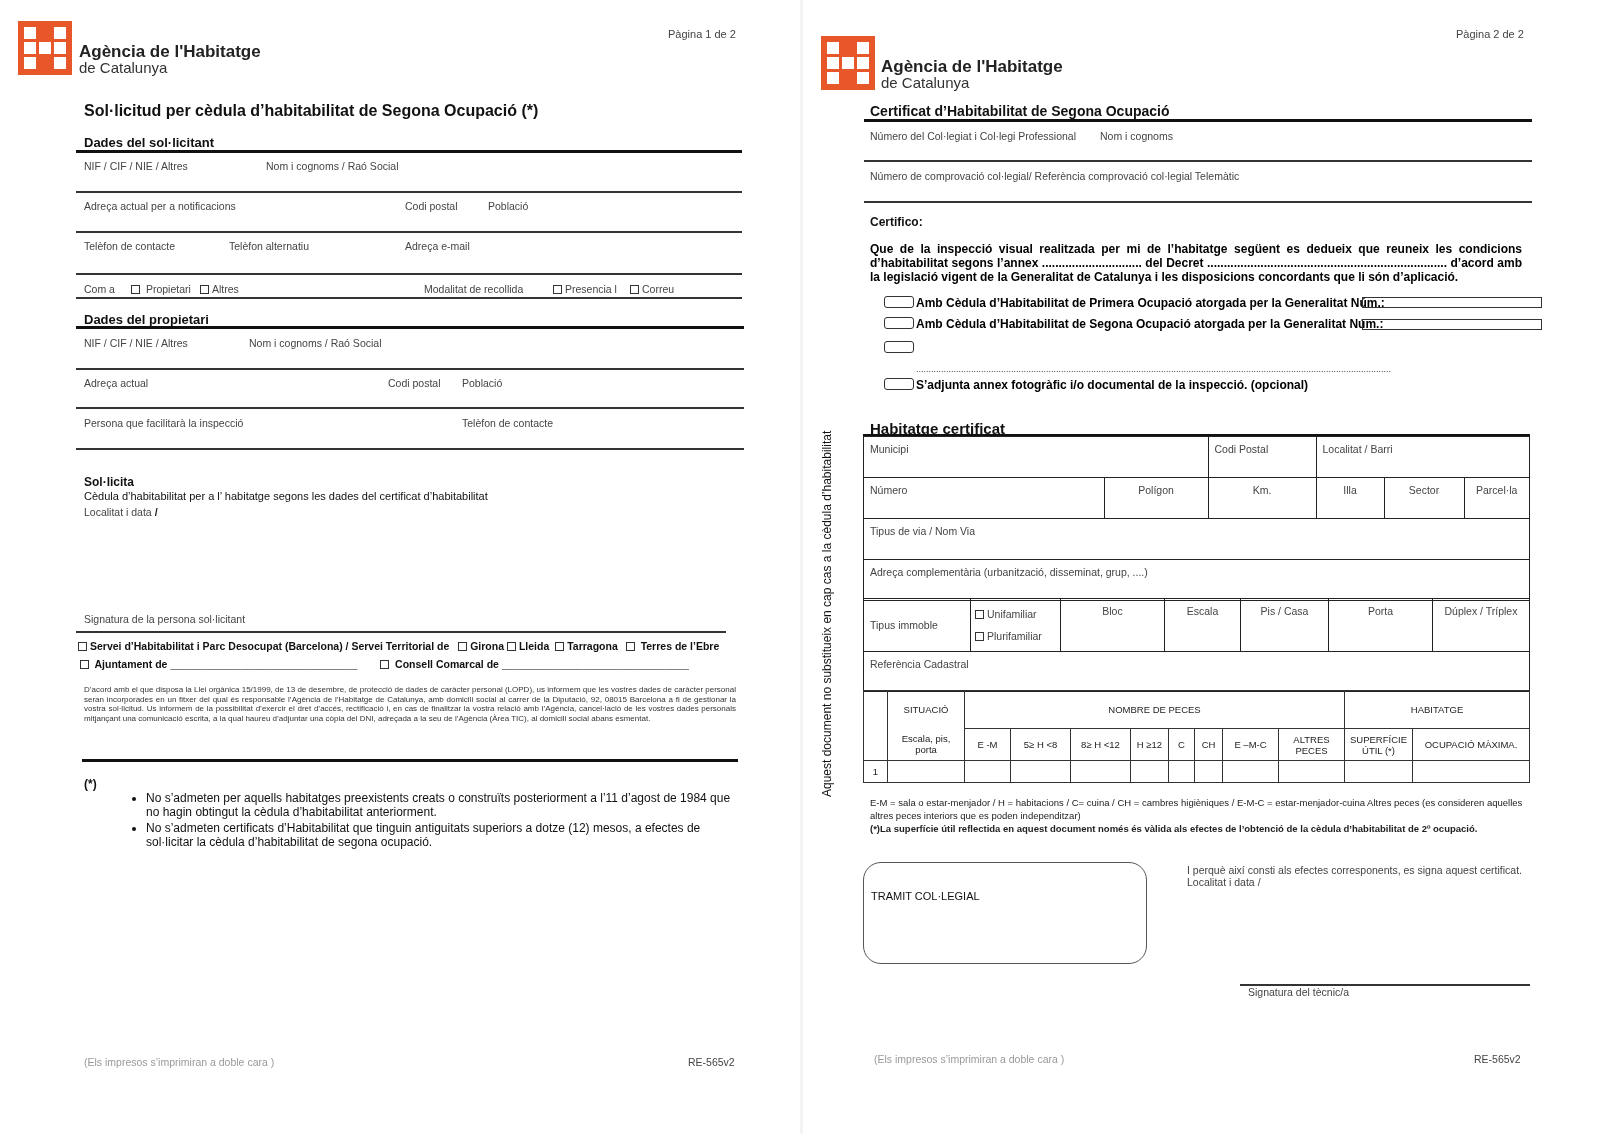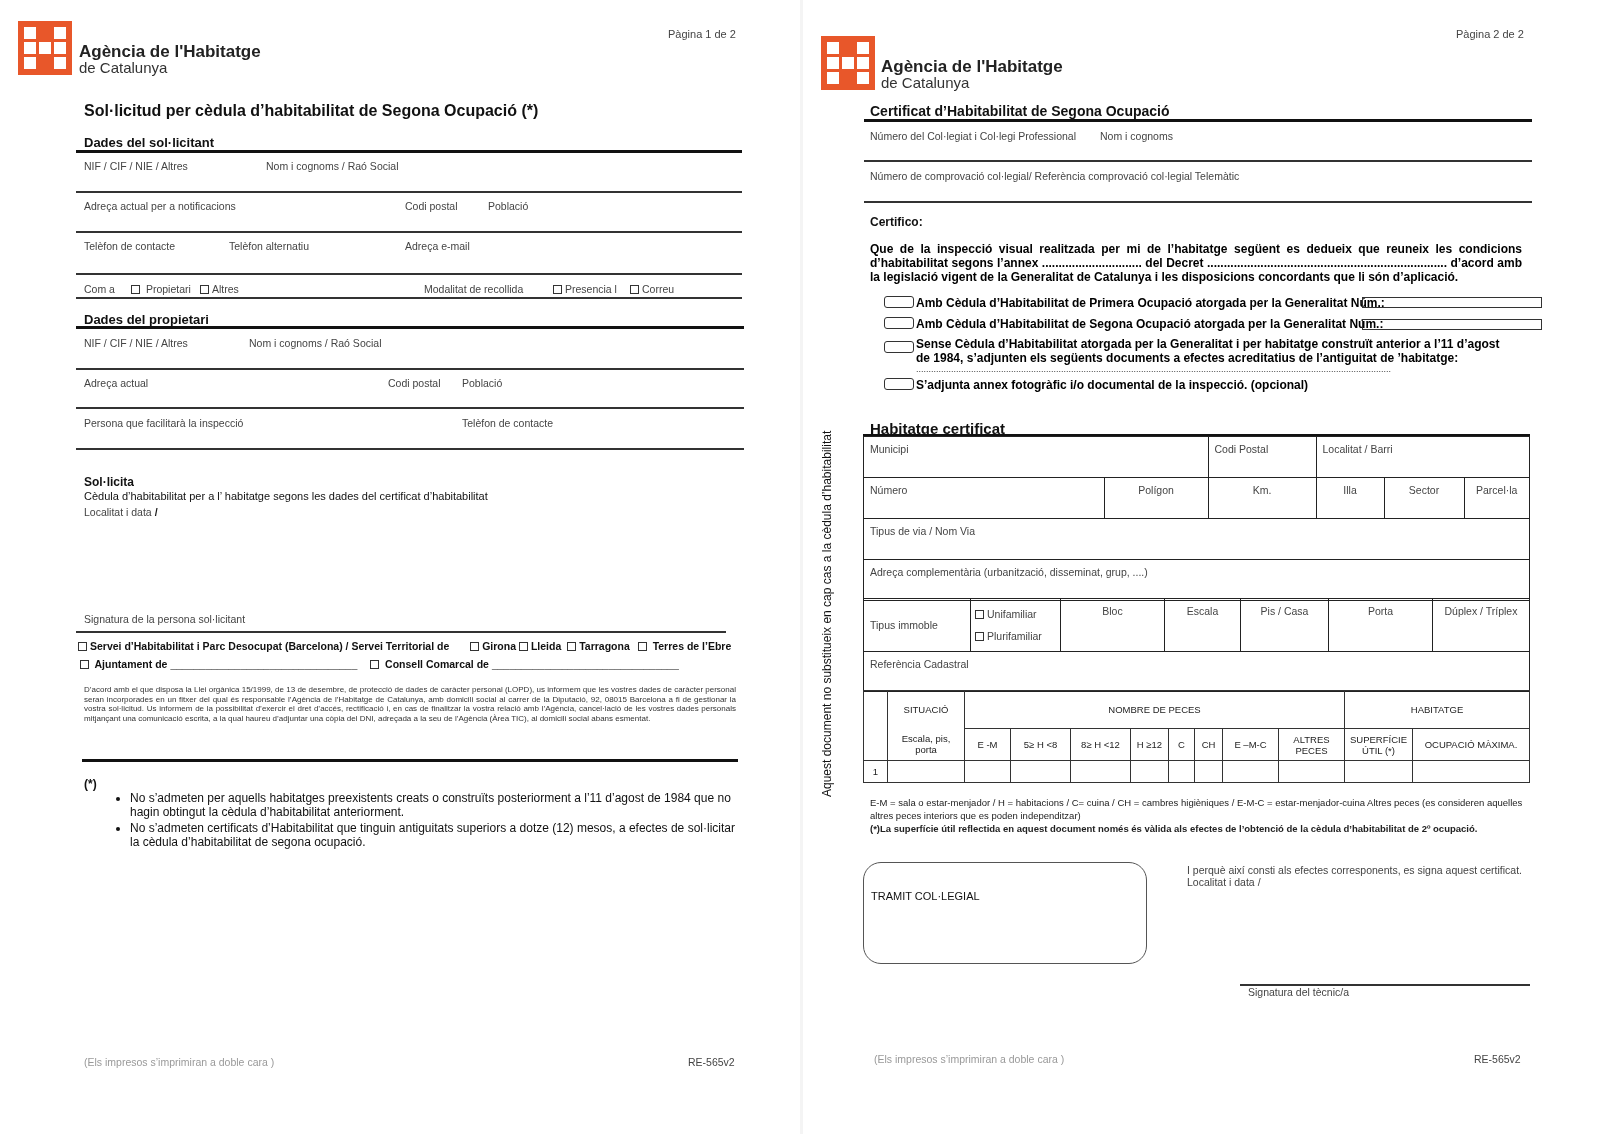--- a/index.html
+++ b/index.html
@@ -17,21 +17,21 @@
   .brand2 { font-size: 15px; color: #333; }
   .pagenum { font-size: 11px; color: #444; }
   .title { font-size: 16px; font-weight: bold; color: #111; }
   .sect { font-size: 13px; font-weight: bold; color: #111; }
   .hr-thick { position: absolute; height: 3px; background: #111; }
   .hr { position: absolute; height: 1.5px; background: #333; }
   .cb { display: inline-block; width: 9px; height: 9px; border: 1px solid #333; vertical-align: -1px; margin-right: 3px; background:#fff; }
   .bold11 { font-size: 11px; font-weight: bold; color: #111; }
   .legal { font-size: 8px; color: #333; line-height: 9.5px; text-align: justify; }
   .notes { font-size: 12px; color: #111; line-height: 14px; }
-  .notes ul { margin-left: 46px; }
+  .notes ul { margin-left: 62px; }
   .notes li { margin-bottom: 2px; }
   .footer { font-size: 10.5px; color: #999; }
   .ref { font-size: 10.5px; color: #444; }
   .body12 { font-size: 12px; color: #000000; line-height: 14px; font-weight: bold; }
   .pill { display: inline-block; width: 30px; height: 12px; border: 1.5px solid #333; border-radius: 3px; vertical-align: -1px; margin-right: 2px; }
   .numbox { position: absolute; width: 180px; height: 11px; border: 1.5px solid #333; }
   table.grid { position: absolute; border-collapse: collapse; font-size: 10.5px; color: #444; }
   table.grid td { border: 1.5px solid #222; vertical-align: top; padding: 6px 6px; }
   table.peces { position: absolute; border-collapse: collapse; font-size: 9.5px; color: #222; text-align: center; }
   table.peces td { border: 1px solid #333; padding: 2px 2px; vertical-align: middle; }
@@ -103,29 +103,29 @@
 
   <div class="abs" style="left:84px;top:475px;font-size:12px;font-weight:bold;">Sol·licita</div>
   <div class="abs" style="left:84px;top:490px;font-size:11px;color:#111;">Cèdula d’habitabilitat per a l’ habitatge  segons les dades del certificat d’habitabilitat</div>
   <div class="abs small" style="left:84px;top:506px"><span>Localitat i data</span> <b style="color:#111">/</b></div>
 
   <div class="abs small" style="left:84px;top:613px">Signatura de la persona sol·licitant</div>
   <div class="hr" style="left:76px;top:631px;width:650px"></div>
 
   <div class="abs bold11" style="left:78px;top:640px;font-size:10.5px;white-space:nowrap">
     <span><span class="cb"></span><span>Servei d’Habitabilitat i Parc Desocupat (Barcelona) / Servei Territorial de</span></span>
-    <span style="margin-left:18px"><span class="cb"></span><span>Girona</span></span>
+    <span style="margin-left:6px"><span class="cb"></span><span>Girona</span></span>
     <span><span class="cb"></span><span>Lleida</span></span>
     <span style="margin-left:3px"><span class="cb"></span><span>Tarragona</span></span>
     <span style="margin-left:5px"><span class="cb"></span> <span>Terres de l’Ebre</span></span>
   </div>
   <div class="abs bold11" style="left:80px;top:658px;font-size:10.5px;white-space:nowrap">
     <span><span class="cb"></span> <span>Ajuntament de</span></span>
     <span style="font-weight:normal;color:#555">________________________________</span>
-    <span style="margin-left:10px"><span class="cb"></span> <span>Consell Comarcal de</span></span>
+    <span style="margin-left:20px"><span class="cb"></span> <span>Consell Comarcal de</span></span>
     <span style="font-weight:normal;color:#555">________________________________</span>
   </div>
 
   <div class="abs legal" style="left:84px;top:685px;width:652px">D’acord amb el que disposa la Llei orgànica 15/1999, de 13 de desembre, de protecció de dades de caràcter personal (LOPD), us informem que les vostres dades de caràcter personal seran incorporades en un fitxer del qual és responsable l’Agència de l’Habitatge de Catalunya, amb domicili social al carrer de la Diputació, 92, 08015 Barcelona a fi de gestionar la vostra sol·licitud. Us informem de la possibilitat d’exercir el dret d’accés, rectificació i, en cas de finalitzar la vostra relació amb l’Agència, cancel·lació de les vostres dades personals mitjançant una comunicació escrita, a la qual haureu d’adjuntar una còpia del DNI, adreçada a la seu de l’Agència (Àrea TIC), al domicili social abans esmentat.</div>
 
   <div class="hr-thick" style="left:82px;top:759px;width:656px"></div>
 
   <div class="abs notes" style="left:84px;top:777px;width:652px">
     <div style="font-weight:bold">(*)</div>
     <ul>
@@ -163,21 +163,20 @@
   <div class="hr" style="left:61px;top:201px;width:668px"></div>
 
   <div class="abs" style="left:67px;top:215px;font-size:12px;font-weight:bold">Certifico:</div>
   <div class="abs body12" style="left:67px;top:242px;width:652px;text-align:justify">Que de la inspecció visual realitzada per mi de l’habitatge següent es dedueix que reuneix les condicions d’habitabilitat segons l’annex .............................. del Decret ........................................................................ d’acord amb la legislació vigent de la Generalitat de Catalunya i les disposicions concordants que li són d’aplicació.</div>
 
   <div class="abs body12" style="left:81px;top:296px;white-space:nowrap"><span class="pill"></span><span>Amb  Cèdula d’Habitabilitat de Primera Ocupació atorgada per la Generalitat  Núm.:</span></div>
   <div class="numbox" style="left:559px;top:297px"></div>
   <div class="abs body12" style="left:81px;top:317px;white-space:nowrap"><span class="pill"></span><span>Amb  Cèdula d’Habitabilitat de Segona Ocupació atorgada per la Generalitat  Núm.:</span></div>
   <div class="numbox" style="left:559px;top:319px"></div>
   <div class="abs" style="left:81px;top:338px"><span class="pill"></span></div>
-  <div class="abs body12" style="left:113px;top:337px;width:600px"> Sense Cèdula d’Habitabilitat atorgada per la Generalitat i per habitatge construït anterior  a l’11 d’agost de 1984, s’adjunten els següents documents a efectes acreditatius de l’antiguitat de ’habitatge:</div>
   <div class="abs" style="left:113px;top:364px;width:604px;overflow:hidden;white-space:nowrap;font-size:9px;color:#333">..............................................................................................................................................................................................</div>
   <div class="abs body12" style="left:81px;top:378px;white-space:nowrap"><span class="pill"></span><span>S’adjunta annex fotogràfic i/o documental de la inspecció. (opcional)</span></div>
 
   <div class="vert" style="left:17px;top:797px">Aquest document no substitueix en cap cas a la cèdula d’habitabilitat</div>
 
   <div class="abs" style="left:67px;top:420px;font-size:15px;font-weight:bold">Habitatge certificat</div>
   <div class="hr-thick" style="left:60px;top:434px;width:667px"></div>
 
   <table class="grid" style="left:60px;top:436px;width:667px">
     <tbody>

